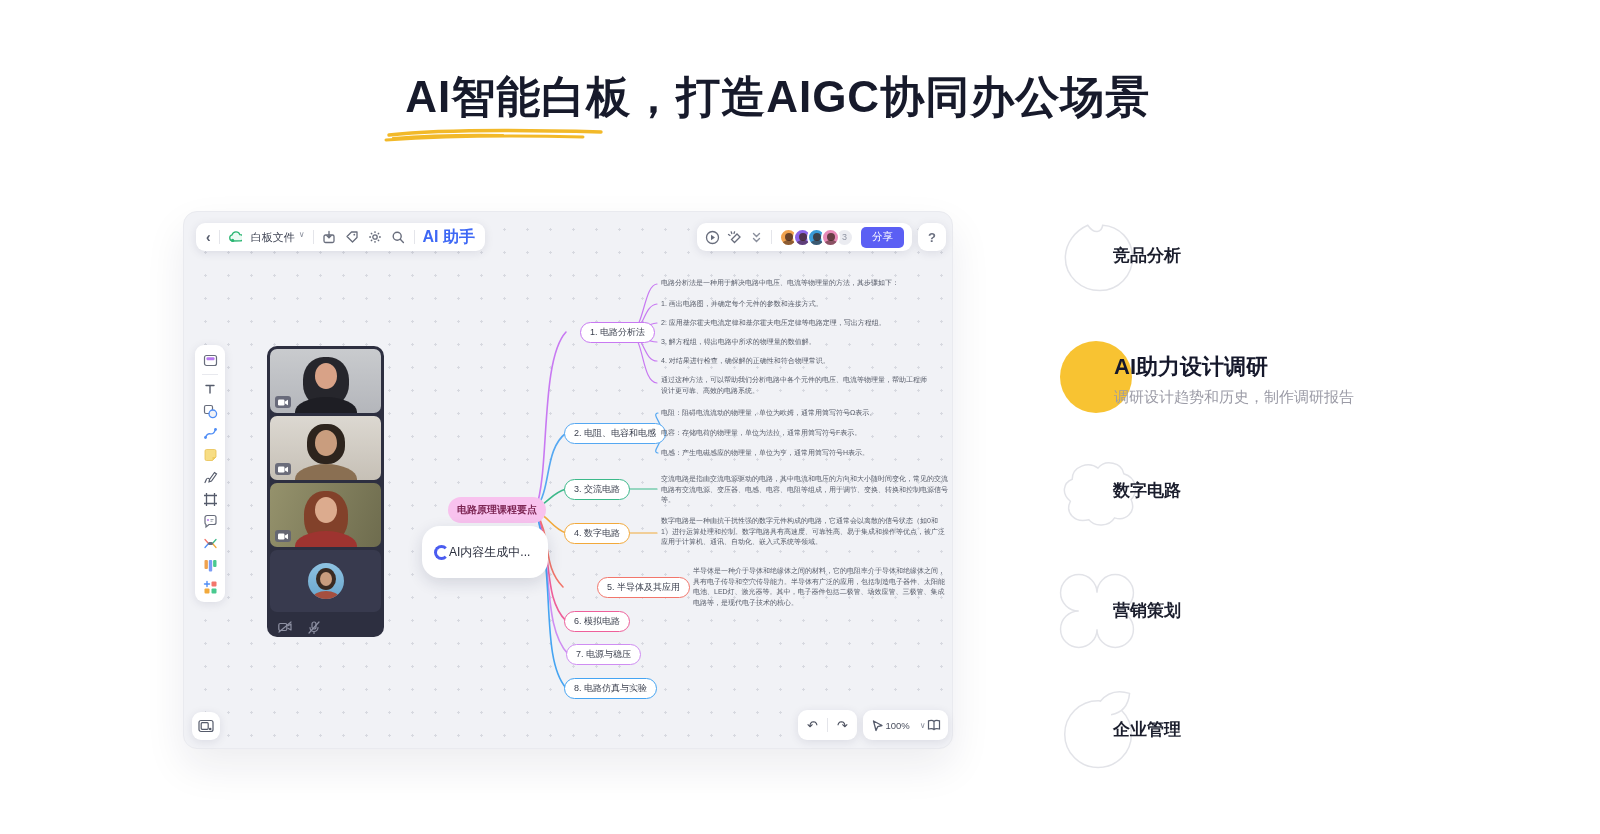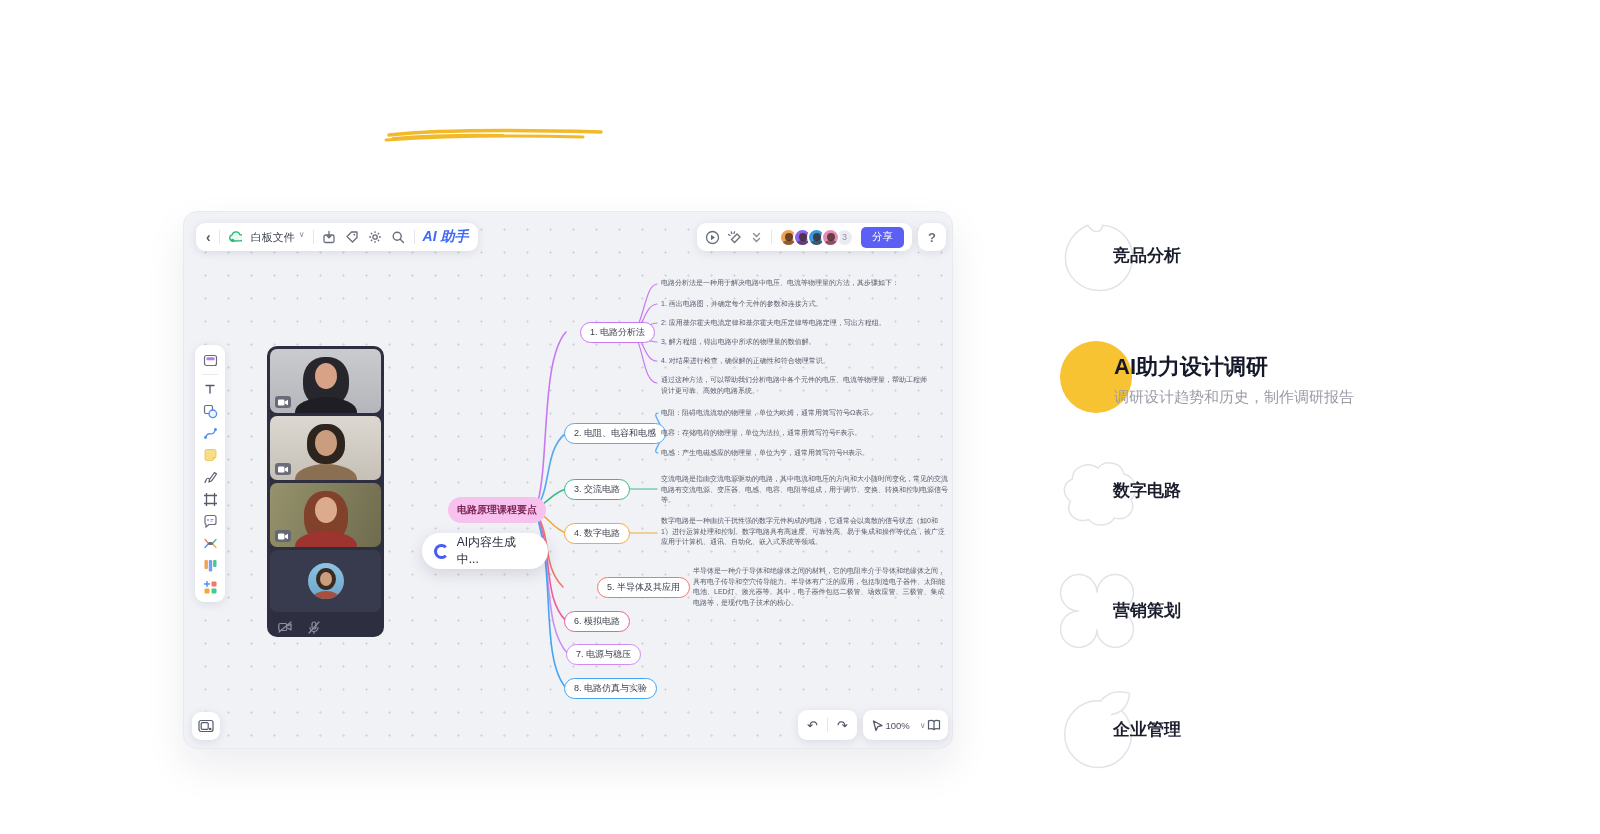--- a/index.html
+++ b/index.html
@@ -22,21 +22,21 @@
     box-shadow:0 2px 10px rgba(30,34,70,.10); display:flex; align-items:center; }
   .tb-left { left:12px; top:11px; height:28px; padding:0 10px; gap:8px; }
   .tb-right { top:11px; right:40px; height:28px; padding:0 8px; gap:7px; }
   .tb-help { top:11px; right:6px; width:28px; height:28px; justify-content:center;
     font-size:13px; color:#6b7080; font-weight:700; }
   .tb-divider { width:1px; height:14px; background:#e4e5ea; }
   .tb-ic { width:15px; height:15px; display:flex; align-items:center; justify-content:center; cursor:pointer; }
   .tb-back { font-size:14px; color:#555b6b; font-weight:700; line-height:1; }
   .doc-name { font-size:11px; color:#3e4353; display:flex; align-items:flex-start; gap:4px; cursor:pointer; }
   .caret { font-size:8px; color:#8a8f9c; }
-  .ai-btn { font-size:14px; font-weight:700; color:#3e68f5; cursor:pointer; white-space:nowrap;font-style:italic; }
+  .ai-btn { font-size:16px; font-weight:700; color:#3e68f5; cursor:pointer; white-space:nowrap; }
   .avatars { display:flex; align-items:center; }
   .avatar { width:19px; height:19px; border-radius:50%; border:2px solid #fff; margin-left:-5px;
     position:relative; overflow:hidden; }
   .avatar:first-child { margin-left:0; }
   .avatar .a-head { position:absolute; left:50%; top:3px; transform:translateX(-50%);
     width:8px; height:8px; border-radius:50%; background:rgba(60,35,30,.75); }
   .avatar .a-body { position:absolute; left:50%; bottom:-3px; transform:translateX(-50%);
     width:13px; height:8px; border-radius:50% 50% 0 0; background:rgba(60,35,30,.55); }
   .count-badge { width:19px; height:19px; border-radius:50%; background:#ebecf1; color:#9095a3;
     font-size:9px; display:flex; align-items:center; justify-content:center; margin-left:-5px;
@@ -69,23 +69,23 @@
   .av-circle .p-body { width:26px; height:14px; bottom:-6px; }
   .v-controls { display:flex; gap:16px; padding:6px 8px 0 8px; }
 
   
   .mm-svg { position:absolute; left:0; top:0; pointer-events:none; }
   .mm-center { position:absolute; left:264px; top:285px; width:98px; height:26px; border-radius:13px;
     display:flex; align-items:center; justify-content:center; font-size:10px; font-weight:800; cursor:pointer; }
   .mm-node { position:absolute; height:21px; padding:0 9px; border-radius:11px; border:1.5px solid;
     background:#fff; display:flex; align-items:center; font-size:9px; color:#3a3f4d; white-space:nowrap; cursor:pointer; }
   .mm-note { position:absolute; font-size:7px; line-height:1.5; color:#565b68; cursor:pointer; }
-  .ai-pill { position:absolute; left:238px; top:321px; width:126px; height:36px; border-radius:18px;
+  .ai-pill { position:absolute; left:238px; top:314px; width:126px; height:52px; border-radius:18px;
     background:#fff; box-shadow:0 5px 16px rgba(30,34,70,.14); display:flex; align-items:center;
-    gap:8px; padding:0 12px; }
+    padding:0 12px; }
   .spinner { width:15px; height:15px; border-radius:50%; border:3px solid #4a5cf0; border-right-color:transparent;
     animation:spin 1s linear infinite; }
   @keyframes spin { to { transform:rotate(360deg);} }
   .ai-pill-text { font-size:12px; color:#2a2e3d; }
 
   
   .fb-left { left:8px; top:500px; width:28px; height:28px; justify-content:center; }
   .fb-undo { left:614px; top:498px; width:59px; height:30px; justify-content:space-evenly; }
   .fb-zoom { left:679px; top:498px; width:85px; height:30px; justify-content:space-evenly; padding:0 6px; }
   .fb-glyph { font-size:13px; color:#4a4f5e; cursor:pointer; line-height:1; }
@@ -97,20 +97,21 @@
   .menu-active-circle { position:absolute; left:1060px; top:341px; width:72px; height:72px; border-radius:50%; }
   .menu-active-title { position:absolute; left:1114px; top:352px; font-size:22px; font-weight:800; color:#15182b; cursor:pointer; }
   .menu-active-sub { position:absolute; left:1114px; top:388px; font-size:15px; color:#9b9ba6; }
 
   svg { display:block; }
 </style>
 </head>
 <body>
 <div id="app">
 
+  <h1 class="page-title">AI智能白板，打造AIGC协同办公场景</h1>
   <svg class="title-underline" width="226" height="20" viewBox="0 0 226 20">
     <path d="M6 9 Q70 2 218 6" fill="none" stroke="#f2b929" stroke-width="3.4" stroke-linecap="round"></path>
     <path d="M3 14 Q90 8 200 11" fill="none" stroke="#f2b929" stroke-width="3" stroke-linecap="round"></path>
     <path d="M10 12 Q60 8 120 9" fill="none" stroke="#f2b929" stroke-width="2.2" stroke-linecap="round"></path>
   </svg>
 
   <div class="wb">
 
     <svg class="mm-svg" width="770" height="538" viewBox="0 0 770 538">
       <g fill="none" stroke-width="1.6" stroke-linecap="round">

